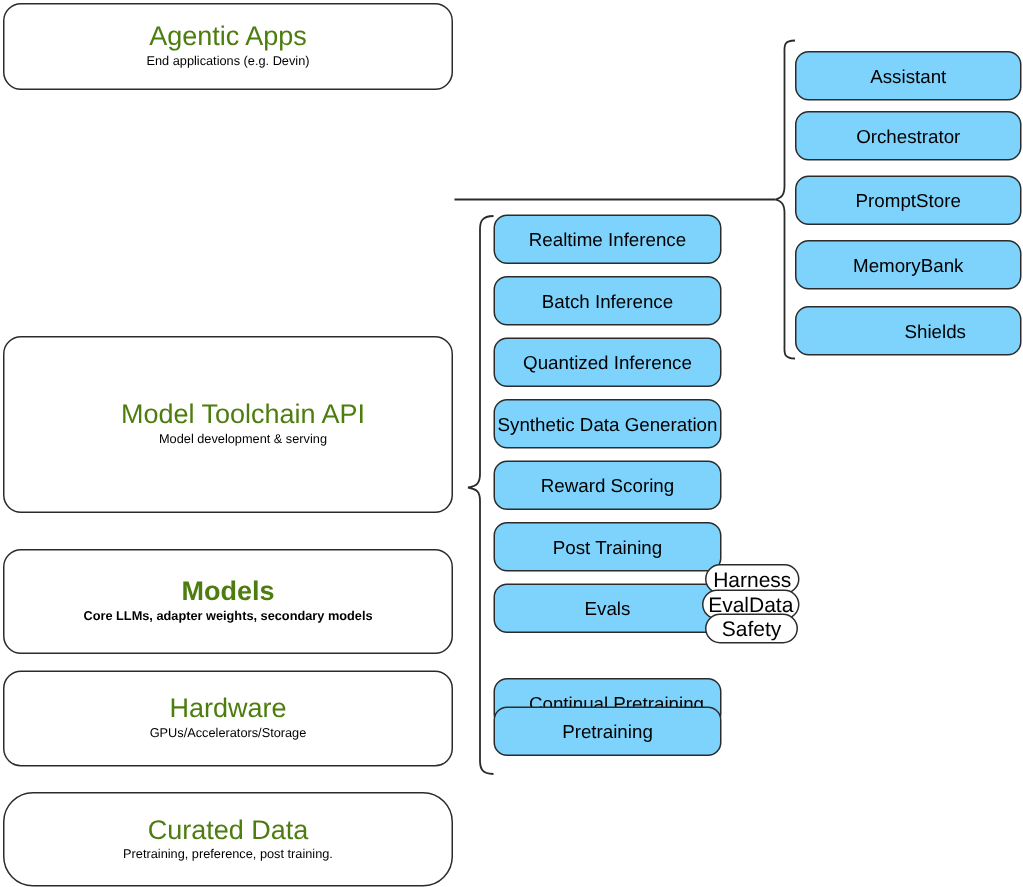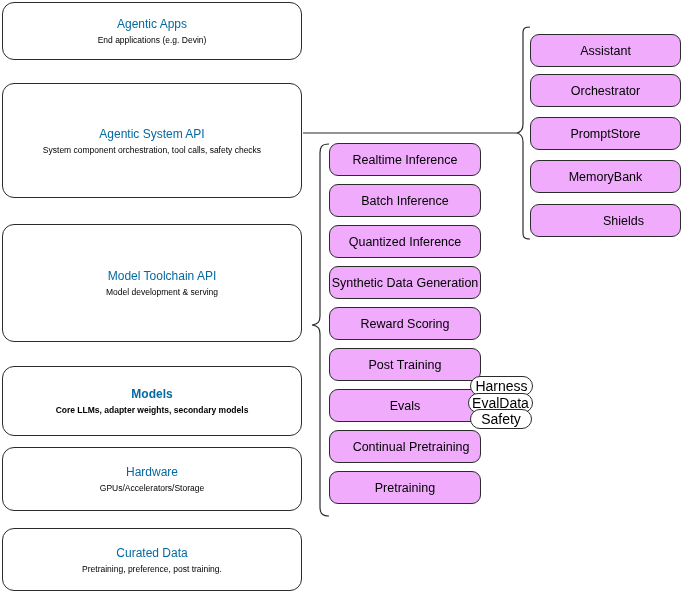--- a/index.html
+++ b/index.html
@@ -29,43 +29,43 @@
     border: 1px solid #2b2b2b;
     border-radius: 12px;
     background: #ffffff;
     display: flex;
     flex-direction: column;
     align-items: center;
     justify-content: center;
     text-align: center;
   }
   .box .title {
-    font-size: 12px;
+    font-size: 18px;
     line-height: 16px;
-    color: #0369a1;
+    color: #4d7c0f;
     white-space: nowrap;
   }
   .box .subtitle {
     font-size: 8.5px;
     line-height: 12px;
     color: #000;
     margin-top: 2px;
     white-space: nowrap;
   }
 
   
   .layer { left: 2px; width: 300px; }
 
   
   .chip {
     position: absolute;
     box-sizing: border-box;
     border: 1px solid #2b2b2b;
     border-radius: 9px;
-    background: #f0abfc;
+    background: #7dd3fc;
     display: flex;
     align-items: center;
     justify-content: center;
     font-size: 12.5px;
     line-height: 14px;
     white-space: nowrap;
   }
   .chip.mid   { left: 329px; width: 152px; height: 33px; }
   .chip.right { left: 530px; width: 151px; height: 33px; }
 
@@ -124,41 +124,37 @@
              C 318 326, 320 328, 320 334
              L 320 507
              C 320 512, 321 516, 329 516"></path>
   </svg>
 
   <div class="box layer" style="top:2px;height:58px;">
     <div class="title">Agentic Apps</div>
     <div class="subtitle">End applications (e.g. Devin)</div>
   </div>
 
-  <div class="box layer" style="top:83px;height:115px;">
-    <div class="title">Agentic System API</div>
-    <div class="subtitle">System component orchestration, tool calls, safety checks</div>
-  </div>
 
   <div class="box layer" style="top:224px;height:118px;padding-left:20px;">
     <div class="title">Model Toolchain API</div>
     <div class="subtitle">Model development &amp; serving</div>
   </div>
 
   <div class="box layer" style="top:366px;height:70px;font-weight:bold;">
     <div class="title">Models</div>
     <div class="subtitle">Core LLMs, adapter weights, secondary models</div>
   </div>
 
   <div class="box layer" style="top:447px;height:64px;">
     <div class="title">Hardware</div>
     <div class="subtitle">GPUs/Accelerators/Storage</div>
   </div>
 
-  <div class="box layer" style="top:528px;height:63px;">
+  <div class="box layer" style="top:528px;height:63px;border-radius:20px;">
     <div class="title">Curated Data</div>
     <div class="subtitle">Pretraining, preference, post training.</div>
   </div>
 
   <div class="chip mid" style="top:143px;">
     <span>Realtime Inference</span>
   </div>
   <div class="chip mid" style="top:184px;">
     <span>Batch Inference</span>
   </div>
@@ -170,21 +166,21 @@
   </div>
   <div class="chip mid" style="top:307px;">
     <span>Reward Scoring</span>
   </div>
   <div class="chip mid" style="top:348px;">
     <span>Post Training</span>
   </div>
   <div class="chip mid" style="top:389px;">
     <span>Evals</span>
   </div>
-  <div class="chip mid" style="top:430px;padding-left:12px;">
+  <div class="chip mid" style="top:452px;padding-left:12px;">
     <span>Continual Pretraining</span>
   </div>
   <div class="chip mid" style="top:471px;">
     <span>Pretraining</span>
   </div>
 
   <div class="pill" style="left:470px;top:376px;width:63px;height:20px;">
     <span>Harness</span>
   </div>
   <div class="pill" style="left:468px;top:393px;width:65px;height:20px;">

